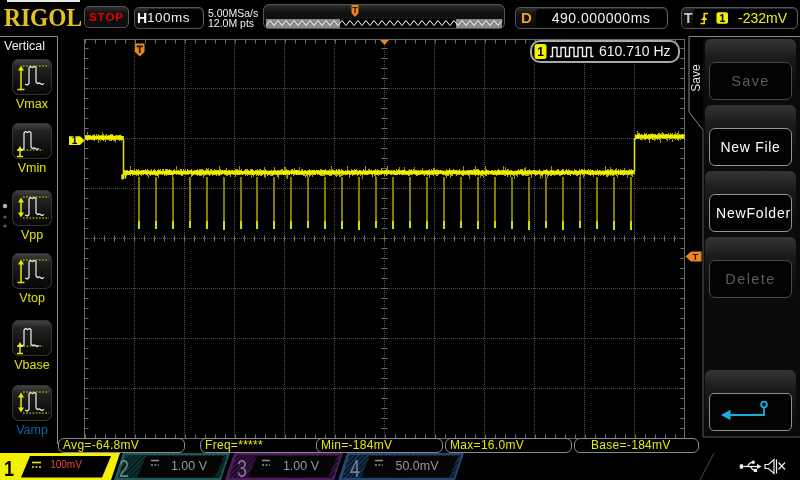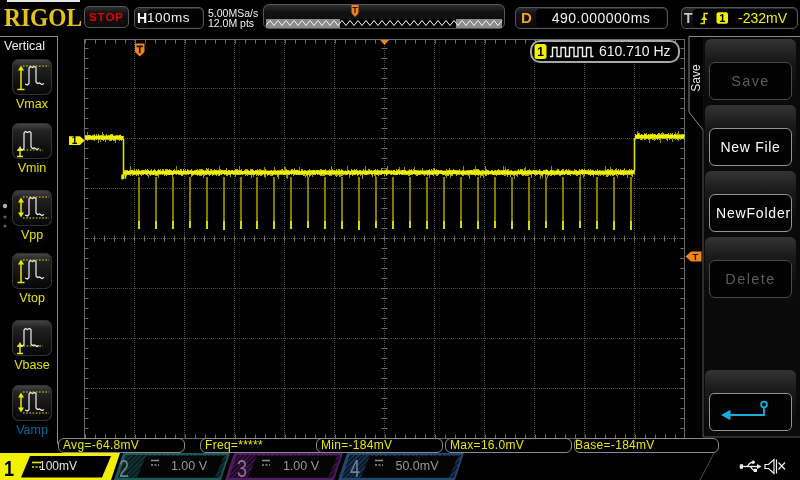--- a/index.html
+++ b/index.html
@@ -205,31 +205,31 @@
 <svg class="abs" style="left:709px;top:392.5px" width="83" height="38" viewBox="0 0 83 38">
 <path d="M20 22h35v-7.5" fill="none" stroke="#18aee0" stroke-width="1.8"></path>
 <path d="M12 22l9.5-5.2v10.4z" fill="#18aee0"></path>
 <circle cx="55" cy="11.5" r="2.9" fill="none" stroke="#18aee0" stroke-width="1.8"></circle>
 </svg>
 
 <div class="abs" style="left:58px;top:437.5px;width:127px;height:15px;border:1px solid #8a8a8a;border-radius:6px;background:#000;color:#e8e800;font-size:12px;line-height:13px;padding-left:4px;letter-spacing:0.3px">Avg=-64.8mV</div>
     <div class="abs" style="left:200px;top:437.5px;width:127px;height:15px;border:1px solid #8a8a8a;border-radius:6px;background:#000;color:#e8e800;font-size:12px;line-height:13px;padding-left:4px;letter-spacing:0.3px">Freq=*****</div>
     <div class="abs" style="left:316px;top:437.5px;width:127px;height:15px;border:1px solid #8a8a8a;border-radius:6px;background:#000;color:#e8e800;font-size:12px;line-height:13px;padding-left:4px;letter-spacing:0.3px">Min=-184mV</div>
     <div class="abs" style="left:445px;top:437.5px;width:127px;height:15px;border:1px solid #8a8a8a;border-radius:6px;background:#000;color:#e8e800;font-size:12px;line-height:13px;padding-left:4px;letter-spacing:0.3px">Max=16.0mV</div>
-    <div class="abs" style="left:574px;top:437.5px;width:145px;height:15px;border:1px solid #8a8a8a;border-radius:6px;background:#000;color:#e8e800;font-size:12px;line-height:13px;padding-left:0;letter-spacing:0.3px">Base=-184mV</div>
+    <div class="abs" style="left:574px;top:437.5px;width:125px;height:15px;border:1px solid #8a8a8a;border-radius:6px;background:#000;color:#e8e800;font-size:12px;line-height:13px;padding-left:16px;letter-spacing:0.3px">Base=-184mV</div>
 
 <div class="abs" style="left:0;top:453px;width:800px;height:27px;background:#000"></div>
 <div class="abs" style="left:0;top:453px;width:800px;height:27px;clip-path:polygon(0 0,120px 0,111px 27px,0 27px);background:#f2f200"></div>
     <div class="abs" style="left:0;top:453px;width:800px;height:27px;clip-path:polygon(30px 3px,111px 3px,102px 24.5px,21px 24.5px);background:#000"></div>
     <div class="abs" style="left:4px;top:456px;color:#000;font-size:22px;font-weight:bold;transform:scaleX(0.82);transform-origin:left center">1</div>
     <svg class="abs" style="left:31px;top:461px" width="12" height="8" viewBox="0 0 12 8">
       <path d="M1 1.5h9" stroke="#e8e800" stroke-width="1.6"></path>
       <path d="M1 6h9" stroke="#e8e800" stroke-width="1.6" stroke-dasharray="2 1.5"></path>
     </svg>
-    <div class="abs" style="left:32px;top:459px;width:52px;text-align:center;color:#e5e5e5;font-size:12px">100mV</div>
+    <div class="abs" style="left:40px;top:459px;width:52px;text-align:center;color:#ef4444;font-size:10px">100mV</div>
     <div class="abs" style="left:0;top:453px;width:800px;height:27px;clip-path:polygon(123px 0px,230px 0px,221.0px 27px,114.0px 27px);background:#1e5858"></div>
     <div class="abs" style="left:0;top:453px;width:800px;height:27px;clip-path:polygon(125.5px 2px,227.5px 2px,219.83333333333334px 25px,117.83333333333333px 25px);background:repeating-linear-gradient(135deg,#081e1e 0 1.6px,#123434 1.6px 3.2px)"></div>
     <div class="abs" style="left:0;top:453px;width:800px;height:27px;clip-path:polygon(234px 0px,343px 0px,334.0px 27px,225.0px 27px);background:#4d1d5e"></div>
     <div class="abs" style="left:0;top:453px;width:800px;height:27px;clip-path:polygon(236.5px 2px,340.5px 2px,332.8333333333333px 25px,228.83333333333334px 25px);background:repeating-linear-gradient(135deg,#1c0a22 0 1.6px,#391348 1.6px 3.2px)"></div>
     <div class="abs" style="left:0;top:453px;width:800px;height:27px;clip-path:polygon(347px 0px,464px 0px,455.0px 27px,338.0px 27px);background:#23466e"></div>
     <div class="abs" style="left:0;top:453px;width:800px;height:27px;clip-path:polygon(349.5px 2px,461.5px 2px,453.8333333333333px 25px,341.8333333333333px 25px);background:repeating-linear-gradient(135deg,#091624 0 1.6px,#152e4a 1.6px 3.2px)"></div>
     <div class="abs" style="left:0;top:453px;width:800px;height:27px;clip-path:polygon(146px 3px,224px 3px,215px 24.5px,137px 24.5px);background:#050505"></div>
     <div class="abs" style="left:0;top:453px;width:800px;height:27px;clip-path:polygon(257px 3px,337px 3px,328px 24.5px,248px 24.5px);background:#050505"></div>
     <div class="abs" style="left:0;top:453px;width:800px;height:27px;clip-path:polygon(370px 3px,458px 3px,449px 24.5px,361px 24.5px);background:#050505"></div>
     <div class="abs" style="left:119px;top:455.5px;color:#6f8585;font-size:23px;transform:scaleX(0.78);transform-origin:left center">2</div>

